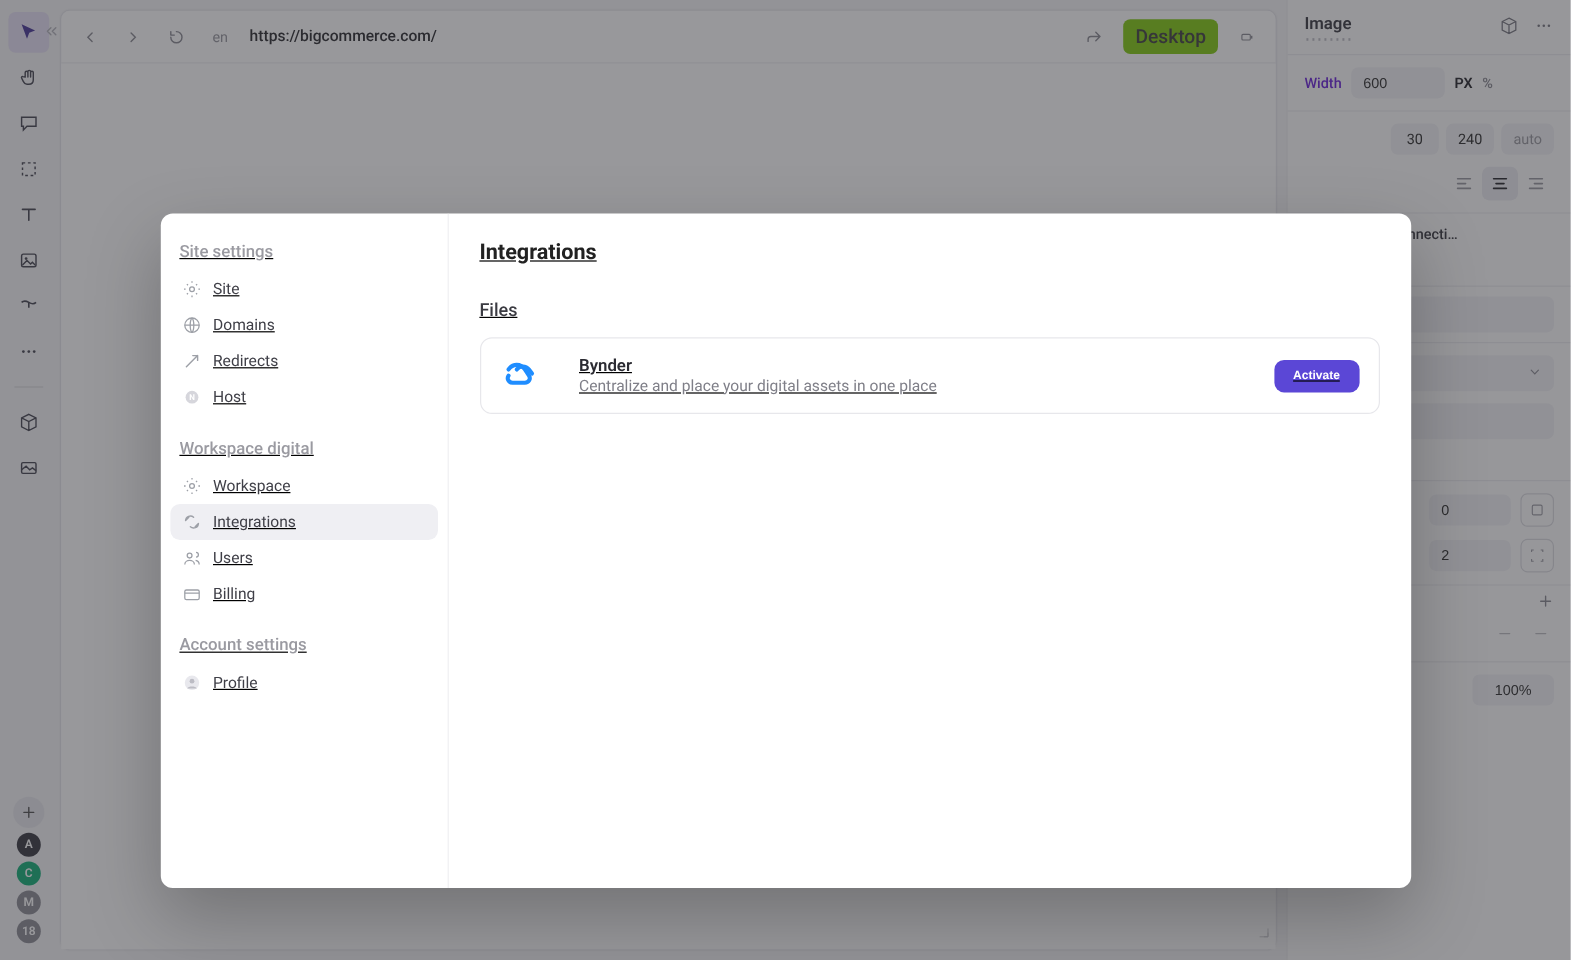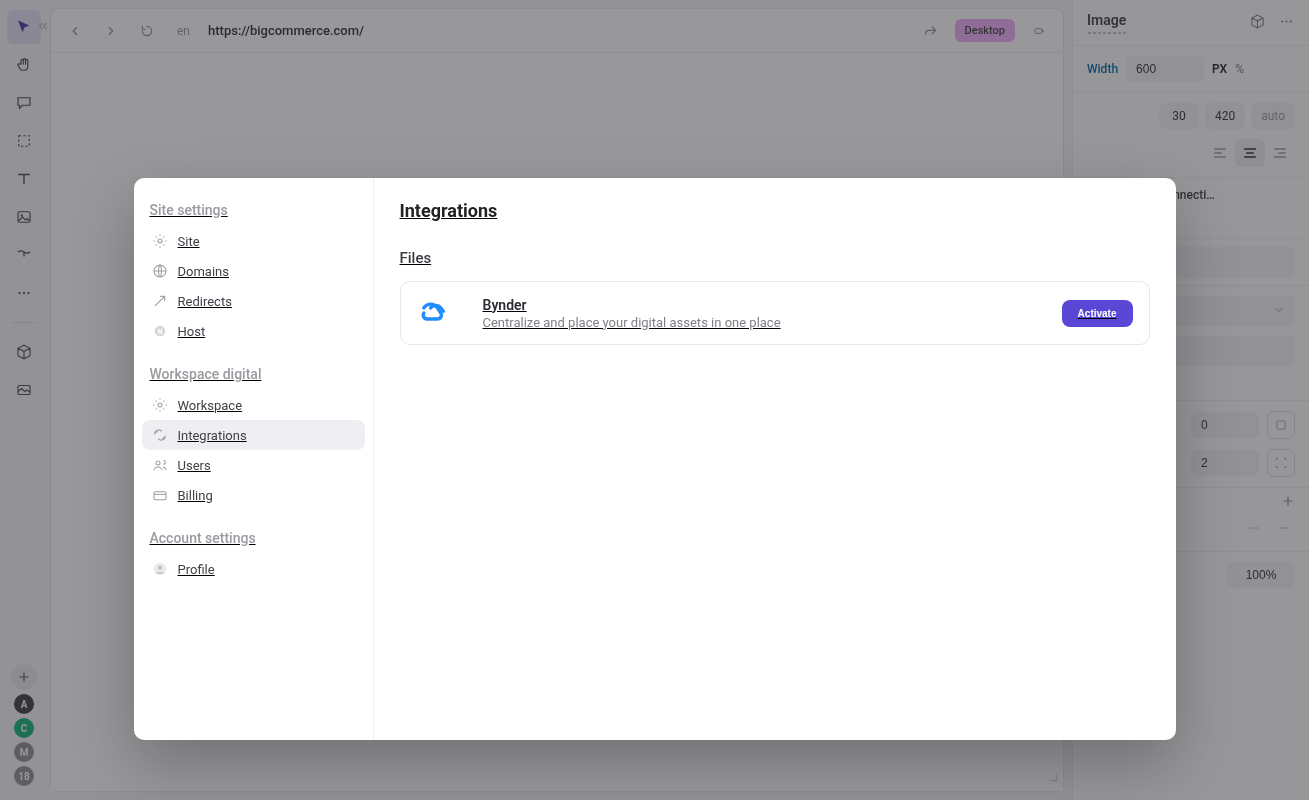--- a/index.html
+++ b/index.html
@@ -50,41 +50,41 @@
   .topbar {
     height:44px; border-bottom:1px solid #ececf0;
     display:flex; align-items:center; padding:0 12px; gap:12px;
     color:#555;
   }
   .nav-btn { width:24px; height:24px; display:flex; align-items:center; justify-content:center; color:#8c8c94; border-radius:4px; }
   .nav-btn svg{width:14px;height:14px;}
   .lang-tag { font-size:12px; color:#9a9aa1; margin-left:6px;}
   .url-text { font-size:13px; color:#2f2f33; font-weight:500; margin-left:6px; flex:1; }
   .top-right { display:flex; align-items:center; gap:12px; }
-  .device-btn { background:#f0abfc; color:#444; font-size:11px; font-weight:500; padding:5px 10px; border-radius:6px; }
+  .device-btn { background:#84cc16; color:#444; font-size:16px; font-weight:500; padding:5px 10px; border-radius:6px; }
   .viewport { flex:1; background:#fff; position:relative; }
   .resize-handle { position:absolute; right:4px; bottom:4px; color:#c7c7cd; }
   .resize-handle svg{width:14px;height:14px;}
 
   
   .right-panel {
     width:237px; background:#fefefe; border-left:1px solid #ececef;
     display:flex; flex-direction:column; font-size:12px; color:#3c3c44;
   }
   .rp-header {
     height:46px; display:flex; align-items:center; justify-content:space-between;
     padding:0 14px; border-bottom:1px solid #ececef;
   }
   .rp-title { font-size:14px; font-weight:600; display:flex; flex-direction:column;}
   .rp-title .dots { height:3px; margin-top:3px; background-image:radial-gradient(circle,#bfbfc6 1.2px, transparent 1.2px); background-size:5px 4px; background-repeat:repeat-x; width:40px;}
   .rp-icons { display:flex; gap:12px; color:#7a7a83;}
   .rp-icons svg{width:17px;height:17px;}
   .rp-section { border-bottom:1px solid #ececef; padding:10px 14px; }
   .rp-row { display:flex; align-items:center; gap:8px; }
-  .rp-label { font-size:12px; color:#0369a1; font-weight:500; flex-shrink:0;}
+  .rp-label { font-size:12px; color:#6d28d9; font-weight:500; flex-shrink:0;}
   .rp-input { background:#f2f2f5; border:none; border-radius:6px; padding:6px 10px; font-size:12px; color:#333; width:78px; }
   .unit-toggle { display:flex; gap:8px; color:#8c8c94; font-weight:600; font-size:12px;}
   .unit-toggle span.on{color:#2a2a2f;}
   .pill-group { display:flex; gap:6px;}
   .pill { background:#f2f2f5; border-radius:6px; padding:6px 10px; font-size:12px; color:#333; min-width:40px; text-align:center;}
   .pill.auto{color:#9a9aa1;}
   .align-group { display:flex; gap:0px; margin-left:auto;}
   .align-btn { width:30px; height:28px; display:flex; align-items:center; justify-content:center; border-radius:6px; color:#9a9aa1;}
   .align-btn.active { background:#ececf1; color:#2a2a2f; }
   .rp-chev { margin-left:auto; color:#8f8f97;}
@@ -294,21 +294,21 @@
         <span class="on">PX</span>
         <span>%</span>
       </div>
     </div>
   </div>
 
   <div class="rp-section">
     <div class="rp-row" style="justify-content:flex-end;">
       <div class="pill-group">
         <div class="pill">30</div>
-        <div class="pill">420</div>
+        <div class="pill">240</div>
         <div class="pill auto">auto</div>
       </div>
     </div>
     <div class="rp-row" style="margin-top:10px; justify-content:flex-end;">
       <div class="align-group">
         <div class="align-btn">
             <svg width="16" height="16" viewBox="0 0 24 24">
               <path d="M4 6h16M4 12h10M4 18h16" stroke="currentColor" stroke-width="2" stroke-linecap="round"></path>
             </svg>
           </div>

